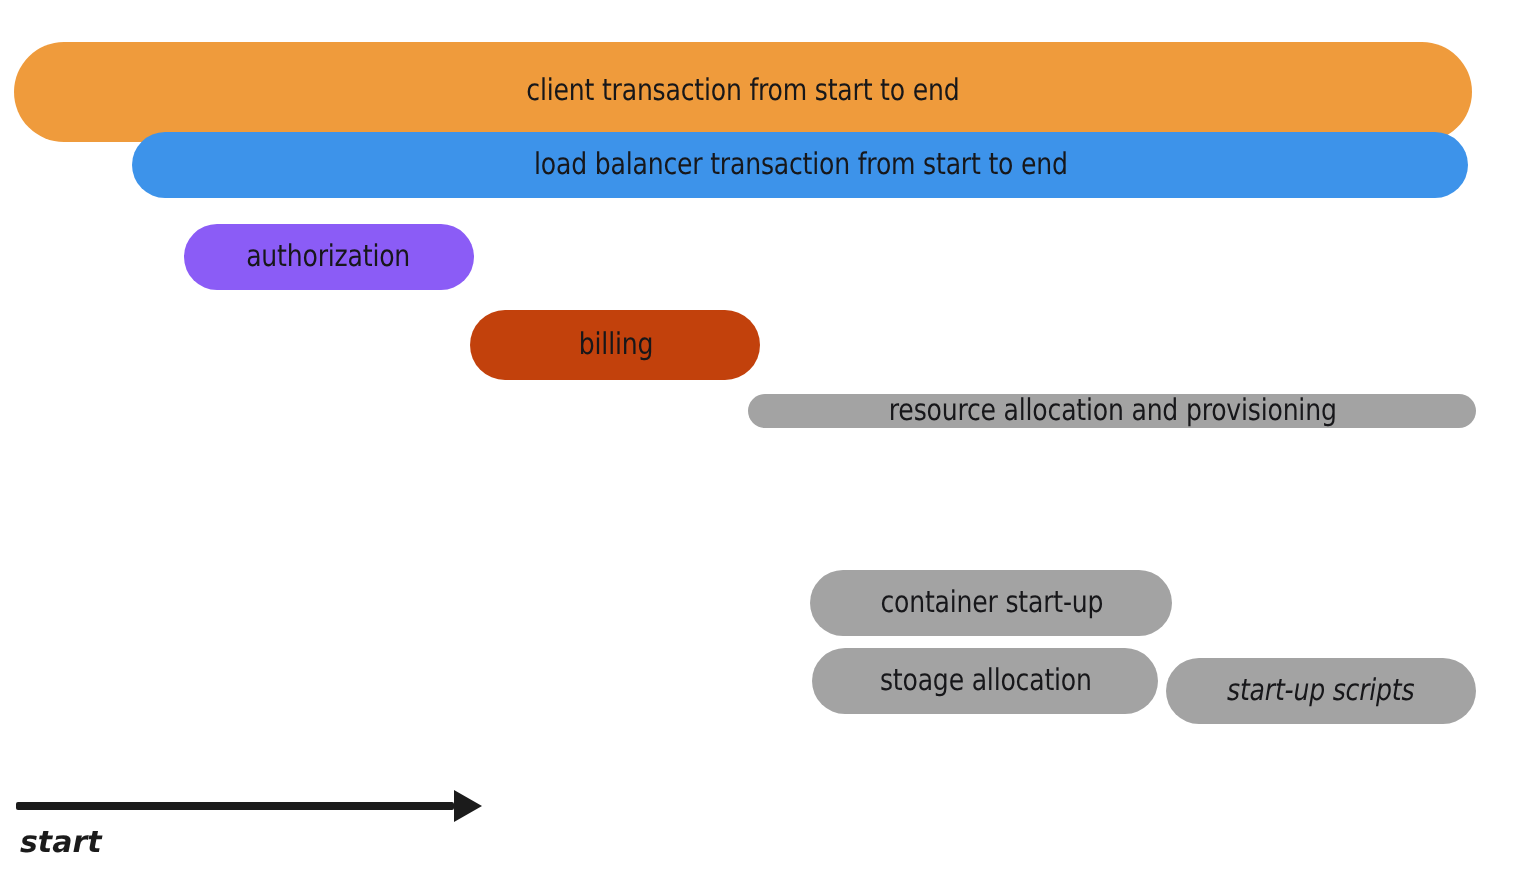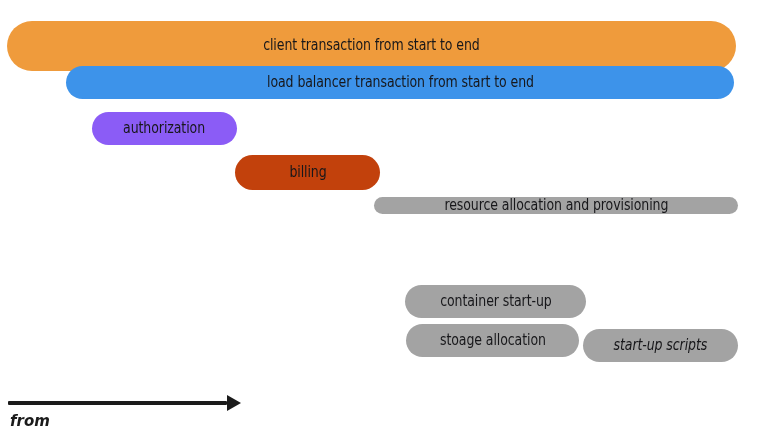--- a/index.html
+++ b/index.html
@@ -96,15 +96,15 @@
       <div class="bar" style="left: 583px; top: 329px; width: 155px; height: 33px; background: rgb(163, 163, 163); font-style: italic;">
         <span class="bar-label">start-up scripts</span>
       </div>
     </div>
 
   <div class="axis" id="axis" style="left: 8px; top: 401px;">
     <div class="axis-line" id="axis-line" style="width: 219px; background: rgb(27, 27, 27);"></div>
     <div class="axis-arrow" id="axis-arrow" style="left: 219px; border-left-color: rgb(27, 27, 27);"></div>
   </div>
 
-  <div class="axis-label" id="axis-label" style="left: 10px; top: 412px; color: rgb(27, 27, 27);">from</div>
+  <div class="axis-label" id="axis-label" style="left: 10px; top: 412px; color: rgb(27, 27, 27);">start</div>
 
 </div>
 
 </body></html>

